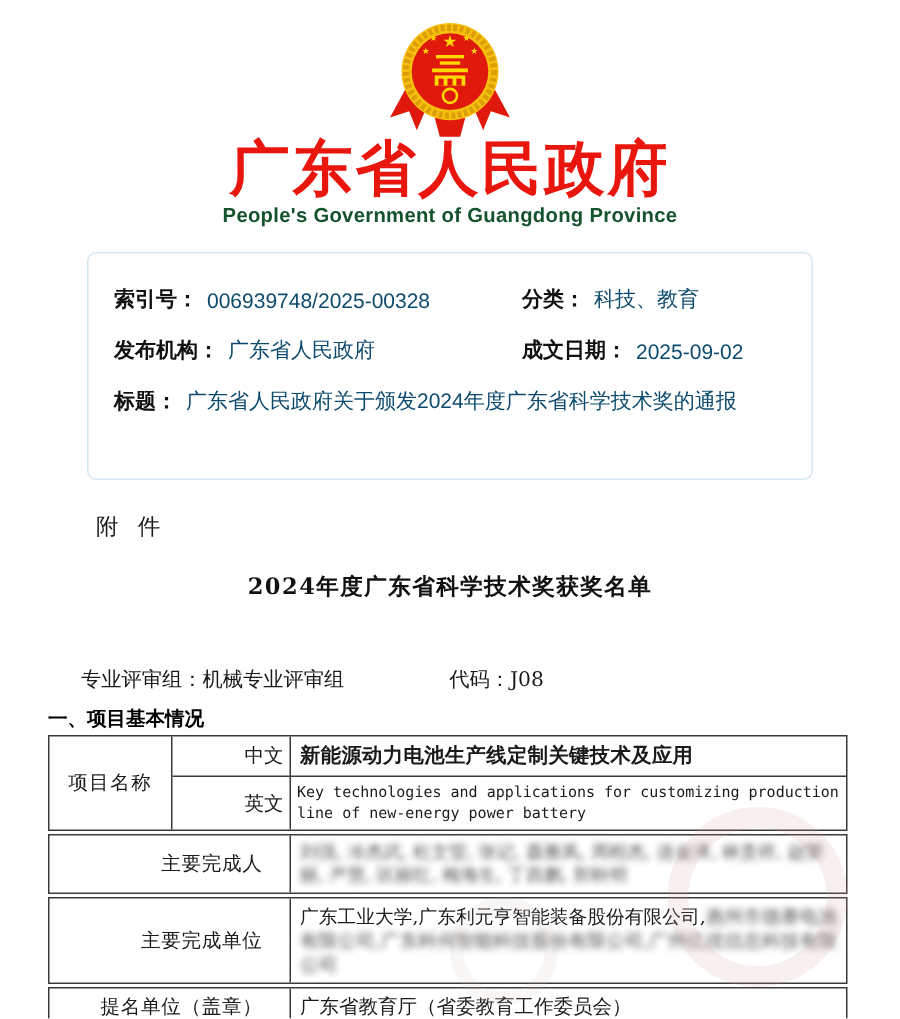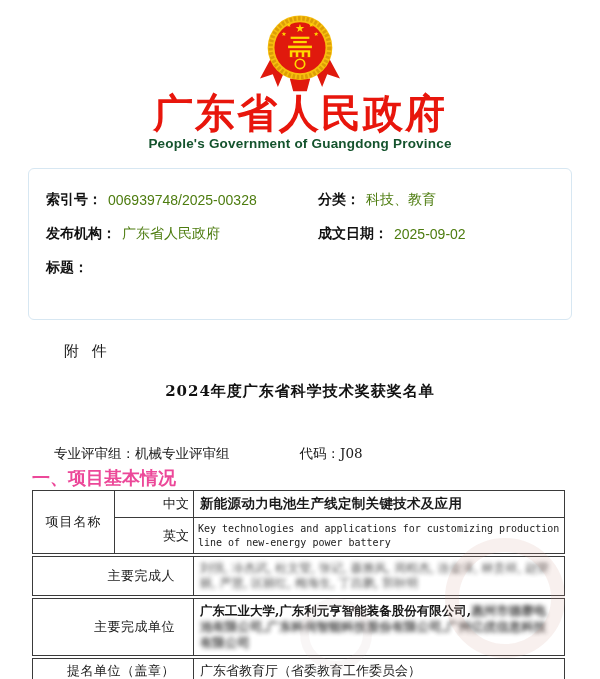--- a/index.html
+++ b/index.html
@@ -15,44 +15,44 @@
   .gov-title {
     color:#e8160c; font-size:40px; font-weight:900; line-height:46px;
     letter-spacing:2px; margin-top:-2px;
   }
   .gov-subtitle {
     color:#14532d; font-size:13.5px; font-weight:700; line-height:16px;
     letter-spacing:.2px;
   }
   
   .meta-box {
-    width:544px; height:152px; margin:16px auto 0;
+    width:484px; height:152px; margin:16px auto 0;
     border:1px solid #d7e7f2; border-radius:6px;
     padding:14px 16px 10px 17px; font-size:14px;text-align:right;
   }
   .meta-row { display:flex; height:34px; align-items:center; }
   .meta-pair { display:flex; align-items:center; }
   .meta-pair.first { width:272px; flex:none; }
   .meta-pair.wide { width:100%; }
   .meta-label { font-weight:700; color:#111; white-space:nowrap; }
-  .meta-value { color:#4d7c0f; margin-left:6px; white-space:nowrap; }
+  .meta-value { color:#0c4a6e; margin-left:6px; white-space:nowrap; }
   
   .doc { font-family:"DejaVu Serif","Liberation Serif",serif; color:#1a1a1a; }
   .attachment { margin:22px 0 0 64px; font-size:15px; letter-spacing:4px; }
   .doc-title {
     text-align:center; margin-top:17px; font-size:15px; font-weight:700;
     letter-spacing:1px; line-height:26px; color:#111;
   }
   .review-line {
     display:flex; margin:40px 0 0 54px; font-size:13.5px; line-height:18px;
   }
   .review-code { margin-left:70px; }
   .section-heading {
-    margin:8px 0 0 32px; font-size:18px; font-weight:700; line-height:17px;
-    font-family:"Liberation Sans","DejaVu Sans",sans-serif; color:#ec4899;
+    margin:8px 0 0 32px; font-size:13px; font-weight:700; line-height:17px;
+    font-family:"Liberation Sans","DejaVu Sans",sans-serif; color:#000000;
   }
   
   .award-table { width:533px; margin:3px 0 0 32px; font-size:13px; }
   .tg { display:grid; border:1px solid #3a3a3a; margin-top:2px; background:#fff; }
   .tg1 { grid-template-columns:82px 79px 1fr; grid-template-rows:auto auto; margin-top:0; }
   .tg2 { grid-template-columns:161px 1fr; }
   .cell { padding:4px 6px; display:flex; align-items:center; }
   .cell-project-name {
     grid-row:1 / 3; border-right:1px solid #3a3a3a;
     justify-content:center; letter-spacing:1px;
@@ -67,21 +67,21 @@
     padding-right:18px; letter-spacing:.5px;
   }
   .cell-content { align-items:flex-end; }
   .cn-name { font-weight:700; font-size:13.5px; letter-spacing:.3px; }
   .en-name {
     font-family:"DejaVu Sans Mono","Liberation Mono",monospace;
     font-size:10px; line-height:13.5px; padding:4px 2px 4px 4px; display:block;
   }
   .flow { display:block; line-height:16px; }
   .contributors { font-size:12px; line-height:15px; }
-  .units { font-size:12.5px; line-height:16px;font-weight:bold; }
+  .units { font-size:12.5px; line-height:16px; }
   .blur { filter:blur(2.3px); opacity:.8; }
   .nominator-row .cell { padding-top:3px; padding-bottom:3px; min-height:21px; }
   
   .watermark { position:absolute; border-radius:50%; pointer-events:none; }
   .wm1 { left:445px; top:538px; width:120px; height:120px; border:14px solid rgba(214,164,152,.16); }
   .wm2 { left:300px; top:598px; width:72px; height:72px; border:9px solid rgba(205,185,178,.12); }
 </style>
 </head>
 <body>
 
@@ -138,20 +138,21 @@
         <span class="meta-value">广东省人民政府</span>
       </div>
       <div class="meta-pair">
         <span class="meta-label">成文日期：</span>
         <span class="meta-value">2025-09-02</span>
       </div>
     </div>
     <div class="meta-row">
       <div class="meta-pair wide">
         <span class="meta-label">标题：</span>
+        <span class="meta-value">广东省人民政府关于颁发2024年度广东省科学技术奖的通报</span>
       </div>
     </div>
   </div>
 
   <div class="doc">
     <div class="attachment">附 件</div>
     <div class="doc-title">2024年度广东省科学技术奖获奖名单</div>
 
     <div class="review-line">
       <span><span>专业评审组：</span><span>机械专业评审组</span></span>

